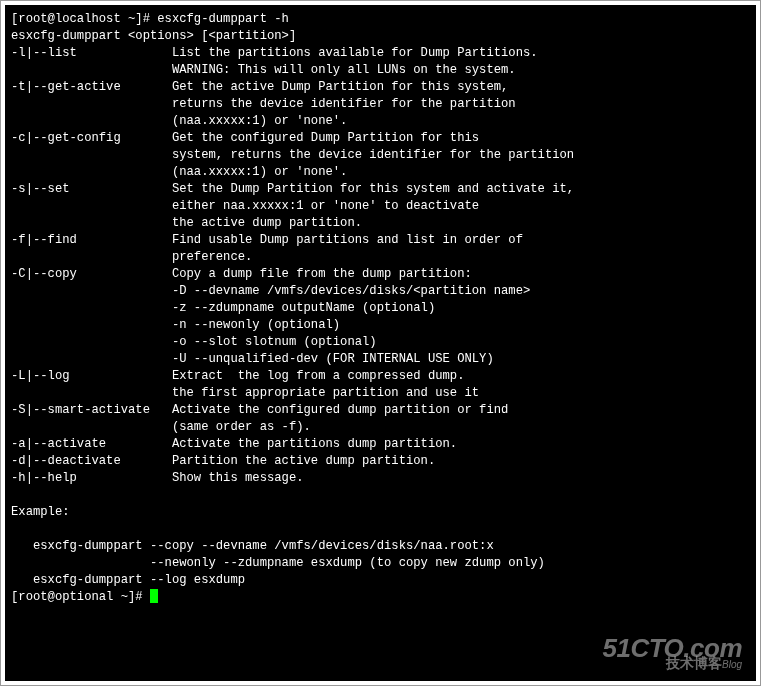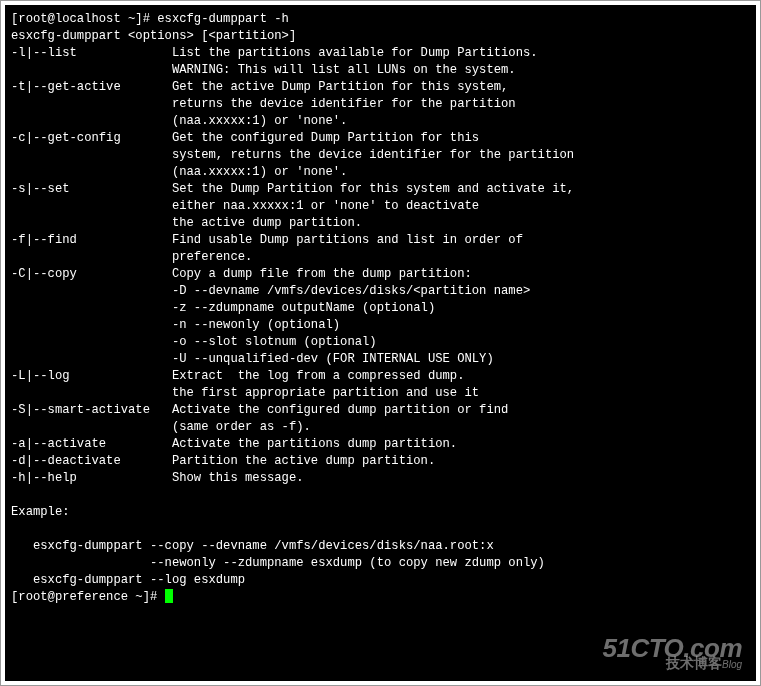--- a/index.html
+++ b/index.html
@@ -67,21 +67,21 @@
   </style>
 </head>
 <body>
 
 <div class="outer-frame">
   <div class="terminal">
     <div id="content">
         <div class="line">[root@localhost ~]# esxcfg-dumppart -h</div>
         <div class="line">esxcfg-dumppart &lt;options&gt; [&lt;partition&gt;]</div>
         <div class="line">-l|--list             List the partitions available for Dump Partitions.</div>
-        <div class="line">                      WARNING: This will list all LUNs on the system.</div>
+        <div class="line">                      WARNING: This will only all LUNs on the system.</div>
         <div class="line">-t|--get-active       Get the active Dump Partition for this system,</div>
         <div class="line">                      returns the device identifier for the partition</div>
         <div class="line">                      (naa.xxxxx:1) or 'none'.</div>
         <div class="line">-c|--get-config       Get the configured Dump Partition for this</div>
         <div class="line">                      system, returns the device identifier for the partition</div>
         <div class="line">                      (naa.xxxxx:1) or 'none'.</div>
         <div class="line">-s|--set              Set the Dump Partition for this system and activate it,</div>
         <div class="line">                      either naa.xxxxx:1 or 'none' to deactivate</div>
         <div class="line">                      the active dump partition.</div>
         <div class="line">-f|--find             Find usable Dump partitions and list in order of</div>
@@ -99,19 +99,19 @@
         <div class="line">-a|--activate         Activate the partitions dump partition.</div>
         <div class="line">-d|--deactivate       Partition the active dump partition.</div>
         <div class="line">-h|--help             Show this message.</div>
         <div class="line"> </div>
         <div class="line">Example:</div>
         <div class="line"> </div>
         <div class="line">   esxcfg-dumppart --copy --devname /vmfs/devices/disks/naa.root:x</div>
         <div class="line">                   --newonly --zdumpname esxdump (to copy new zdump only)</div>
         <div class="line">   esxcfg-dumppart --log esxdump</div>
       </div>
-    <div class="line"><span>[root@preference ~]# </span><span class="cursor"></span></div>
+    <div class="line"><span>[root@optional ~]# </span><span class="cursor"></span></div>
     <div class="watermark">
       <div class="big">51CTO.com</div>
       <div class="sub"><span>技术博客</span><span class="blog">Blog</span></div>
     </div>
   </div>
 </div>
 
 </body></html>

